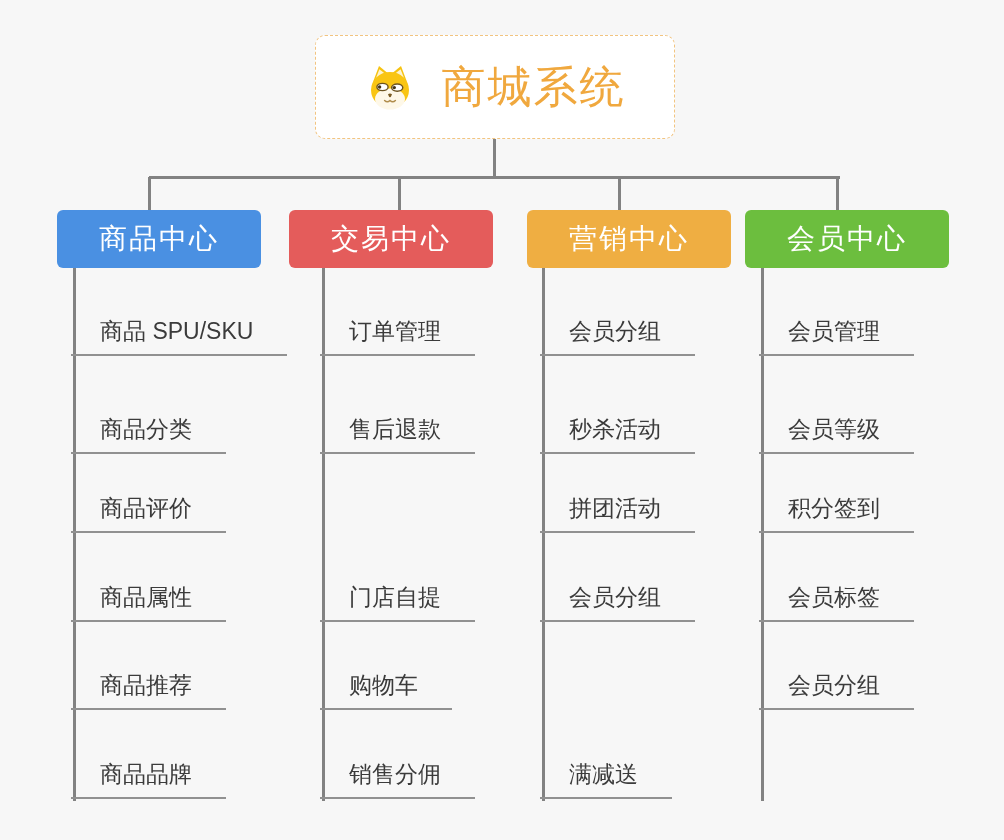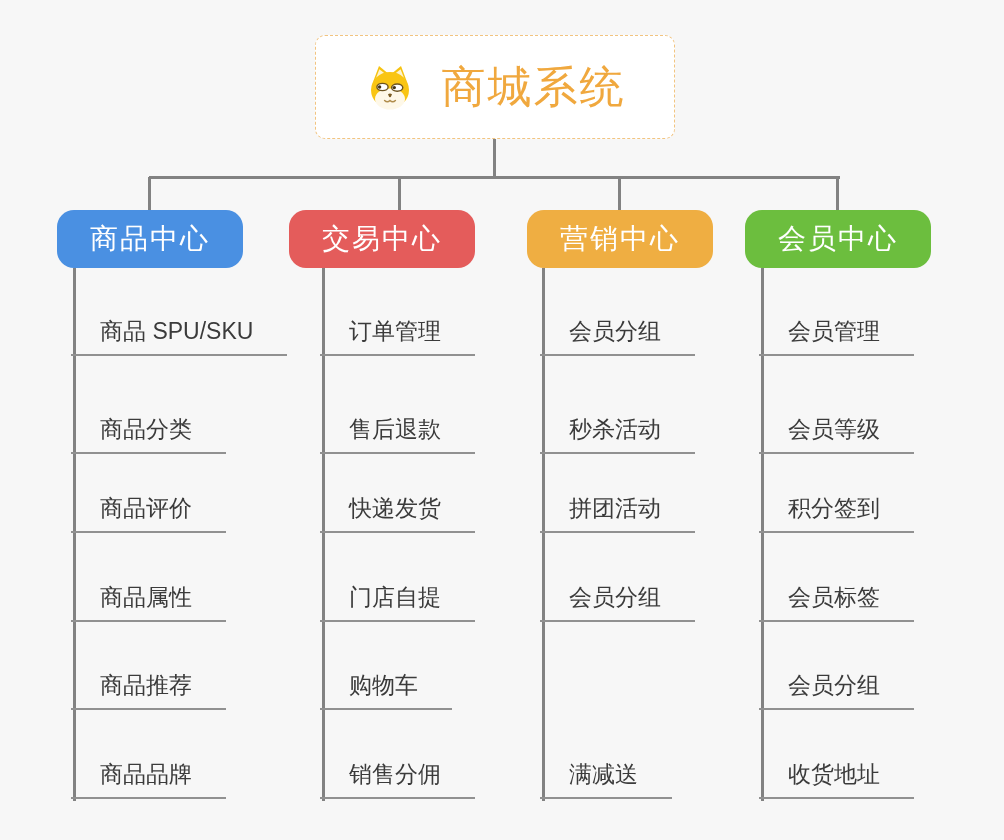--- a/index.html
+++ b/index.html
@@ -28,21 +28,21 @@
     display:flex;align-items:center;justify-content:center;gap:27px;
     box-sizing:border-box;cursor:pointer;
   }
   .root-title{
     font-size:44px;line-height:1;color:#f0a83e;letter-spacing:2px;white-space:nowrap;
   }
   .dog-icon{width:50px;height:48px;flex:0 0 auto;}
 
   
   .branch{
-    position:absolute;top:210px;width:186px;height:58px;border-radius:17px;
+    position:absolute;top:210px;width:204px;height:58px;border-radius:6px;
     display:flex;align-items:center;justify-content:center;
     color:#ffffff;font-size:28px;letter-spacing:2px;white-space:nowrap;cursor:pointer;
   }
   .b1{left:57px;}
   .b2{left:289px;}
   .b3{left:527px;}
   .b4{left:745px;}
 
   
   .spine{position:absolute;top:268px;width:3px;height:533px;background:#828282;}
@@ -112,31 +112,29 @@
 
   <div class="leaf c1 r1">商品 SPU/SKU</div>
   <div class="leaf c1 r2">商品分类</div>
   <div class="leaf c1 r3">商品评价</div>
   <div class="leaf c1 r4">商品属性</div>
   <div class="leaf c1 r5">商品推荐</div>
   <div class="leaf c1 r6">商品品牌</div>
 
   <div class="leaf c2 r1">订单管理</div>
   <div class="leaf c2 r2">售后退款</div>
-  <div class="leaf c2 r3">快递发货</div>
   <div class="leaf c2 r4">门店自提</div>
   <div class="leaf c2 r5">购物车</div>
   <div class="leaf c2 r6">销售分佣</div>
 
   <div class="leaf c3 r1">会员分组</div>
   <div class="leaf c3 r2">秒杀活动</div>
   <div class="leaf c3 r3">拼团活动</div>
   <div class="leaf c3 r4">会员分组</div>
   <div class="leaf c3 r6">满减送</div>
 
   <div class="leaf c4 r1">会员管理</div>
   <div class="leaf c4 r2">会员等级</div>
   <div class="leaf c4 r3">积分签到</div>
   <div class="leaf c4 r4">会员标签</div>
   <div class="leaf c4 r5">会员分组</div>
-  <div class="leaf c4 r6">收货地址</div>
 
 </div>
 
 </body></html>

